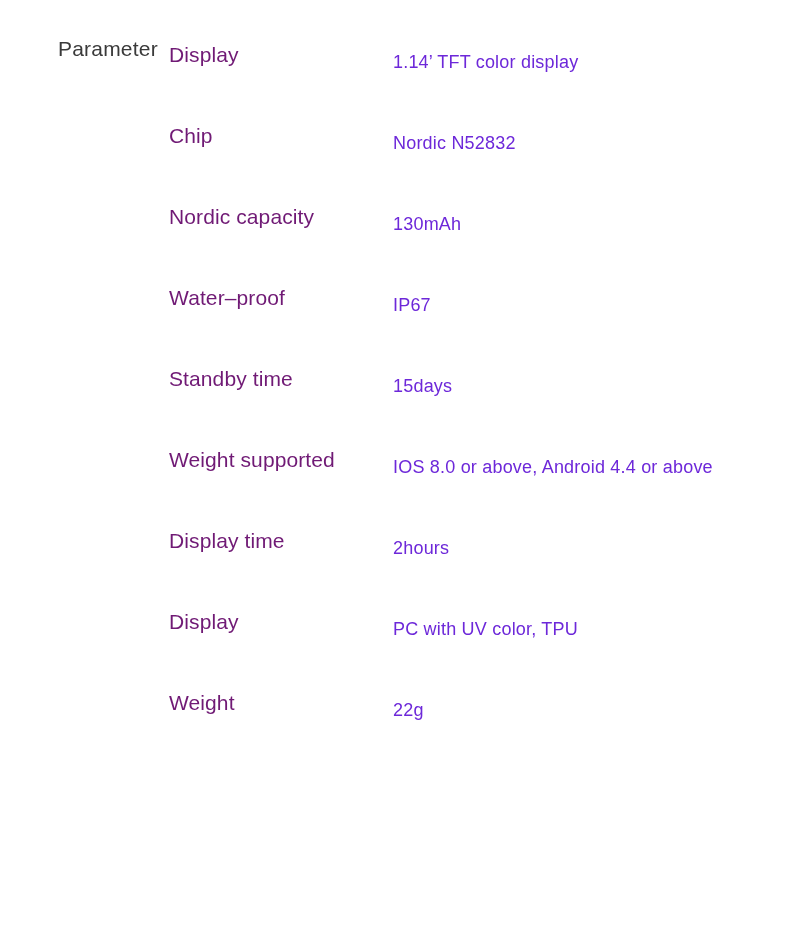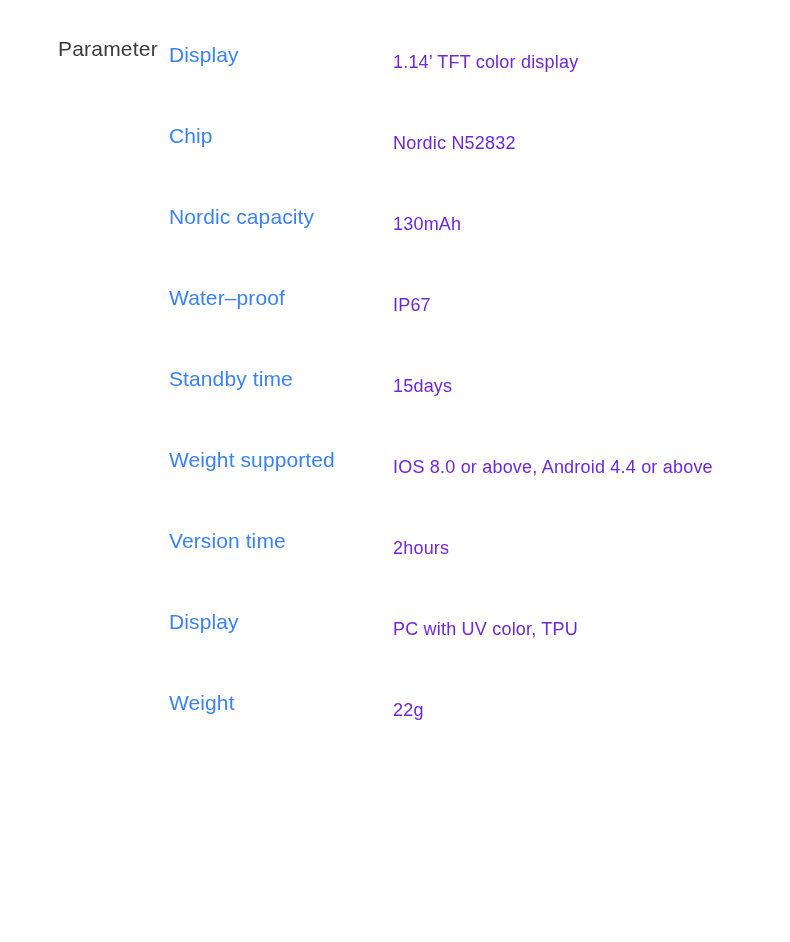--- a/index.html
+++ b/index.html
@@ -47,21 +47,21 @@
     position: relative;
     height: 81px;
   }
 
   .spec-label {
     position: absolute;
     left: 0;
     top: 0;
     font-size: 21px;
     line-height: 27px;
-    color: #3b82f6;
+    color: #701a75;
     letter-spacing: 0.1px;
     white-space: nowrap;
   }
 
   .spec-value {
     position: absolute;
     left: 224px;
     top: 9px;
     font-size: 18px;
     line-height: 24px;
@@ -104,21 +104,21 @@
       <div class="spec-value">15days</div>
     </div>
 
 
     <div class="spec-row">
       <div class="spec-label">Weight supported</div>
       <div class="spec-value">IOS 8.0 or above, Android 4.4 or above</div>
     </div>
 
     <div class="spec-row">
-      <div class="spec-label">Version time</div>
+      <div class="spec-label">Display time</div>
       <div class="spec-value">2hours</div>
     </div>
 
     <div class="spec-row">
       <div class="spec-label">Display</div>
       <div class="spec-value">PC with UV color, TPU</div>
     </div>
 
     <div class="spec-row">
       <div class="spec-label">Weight</div>

